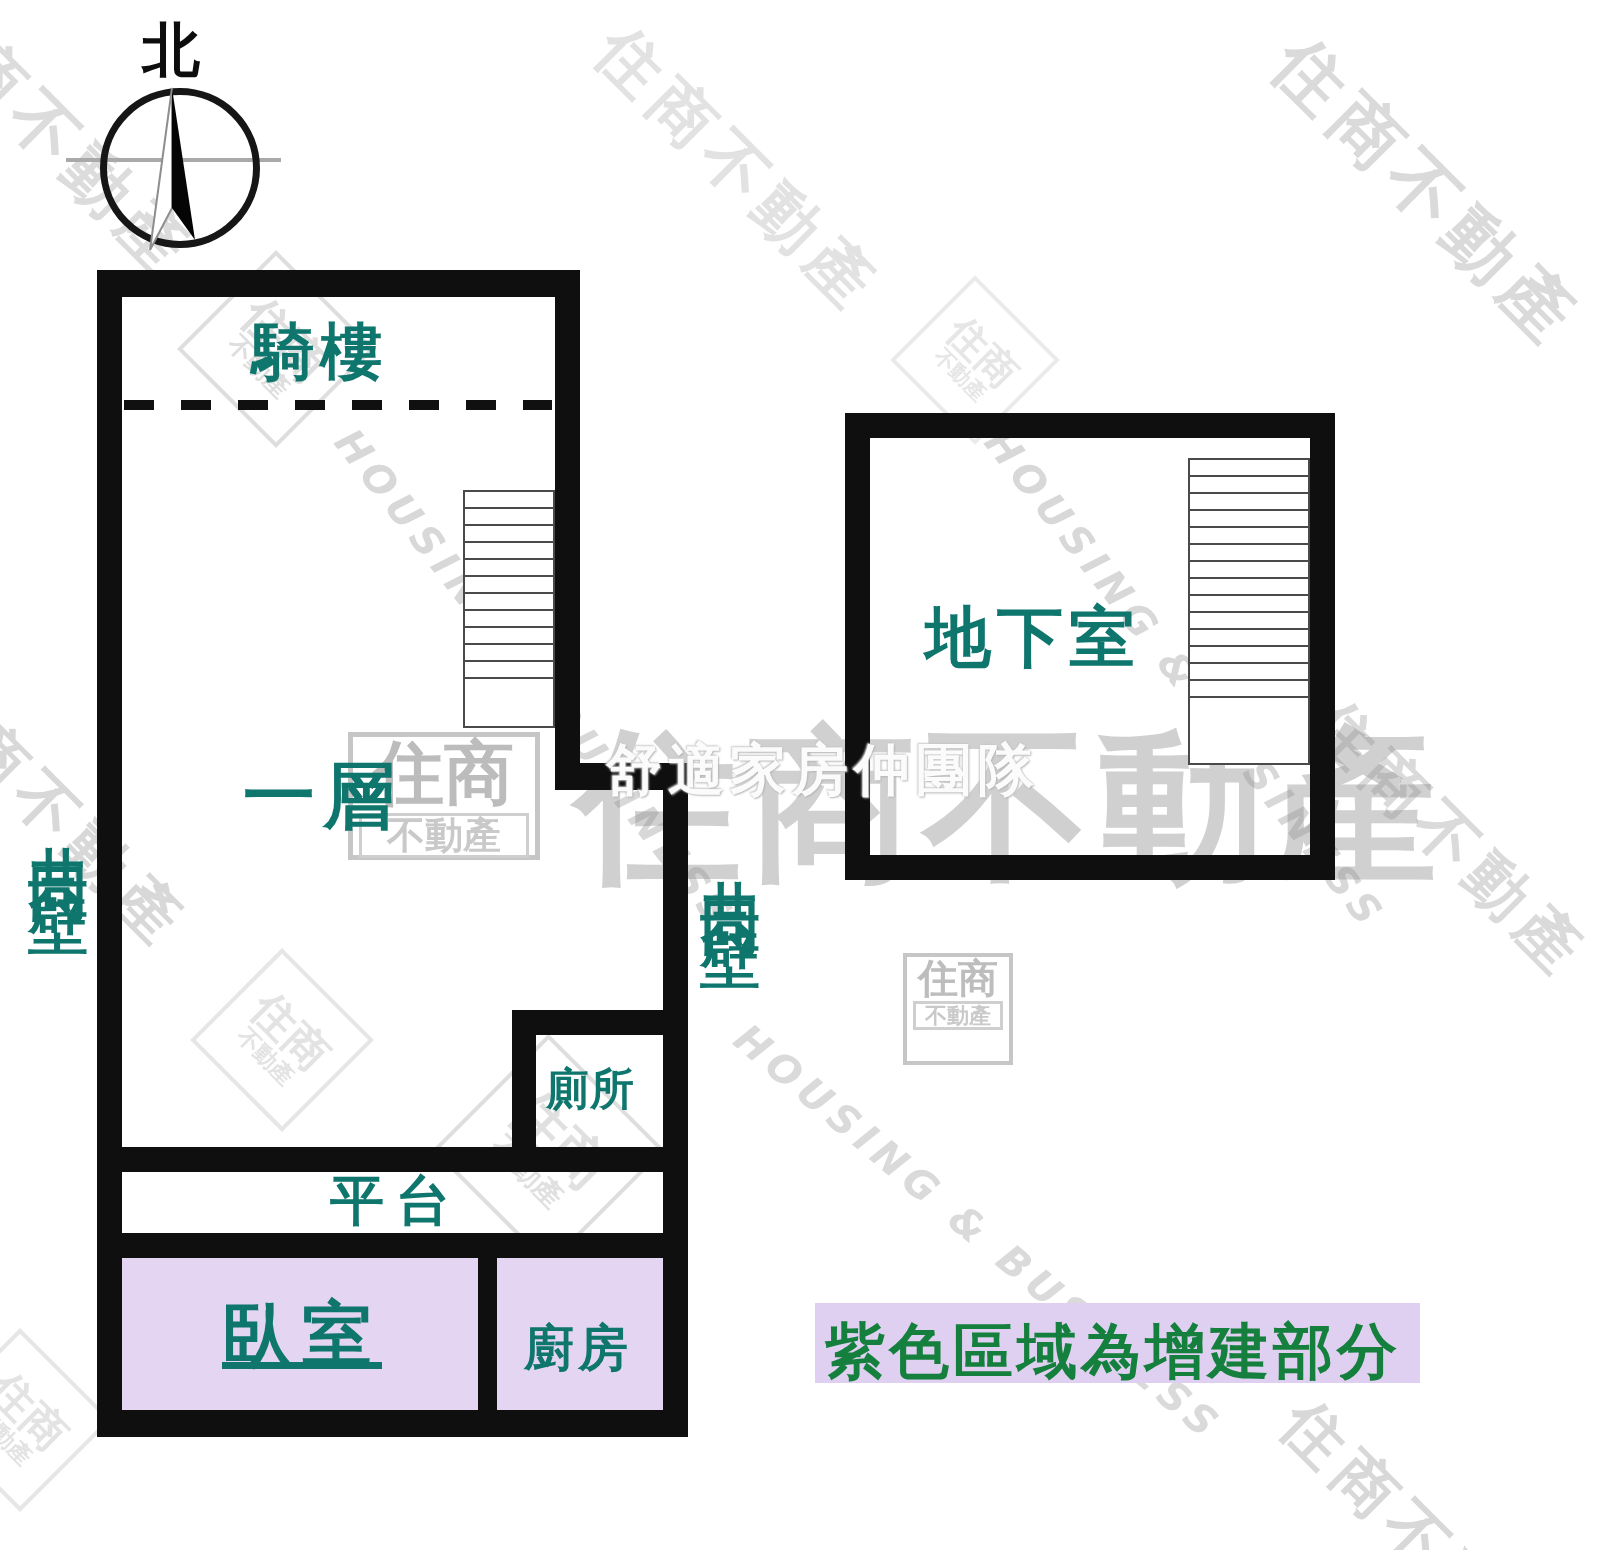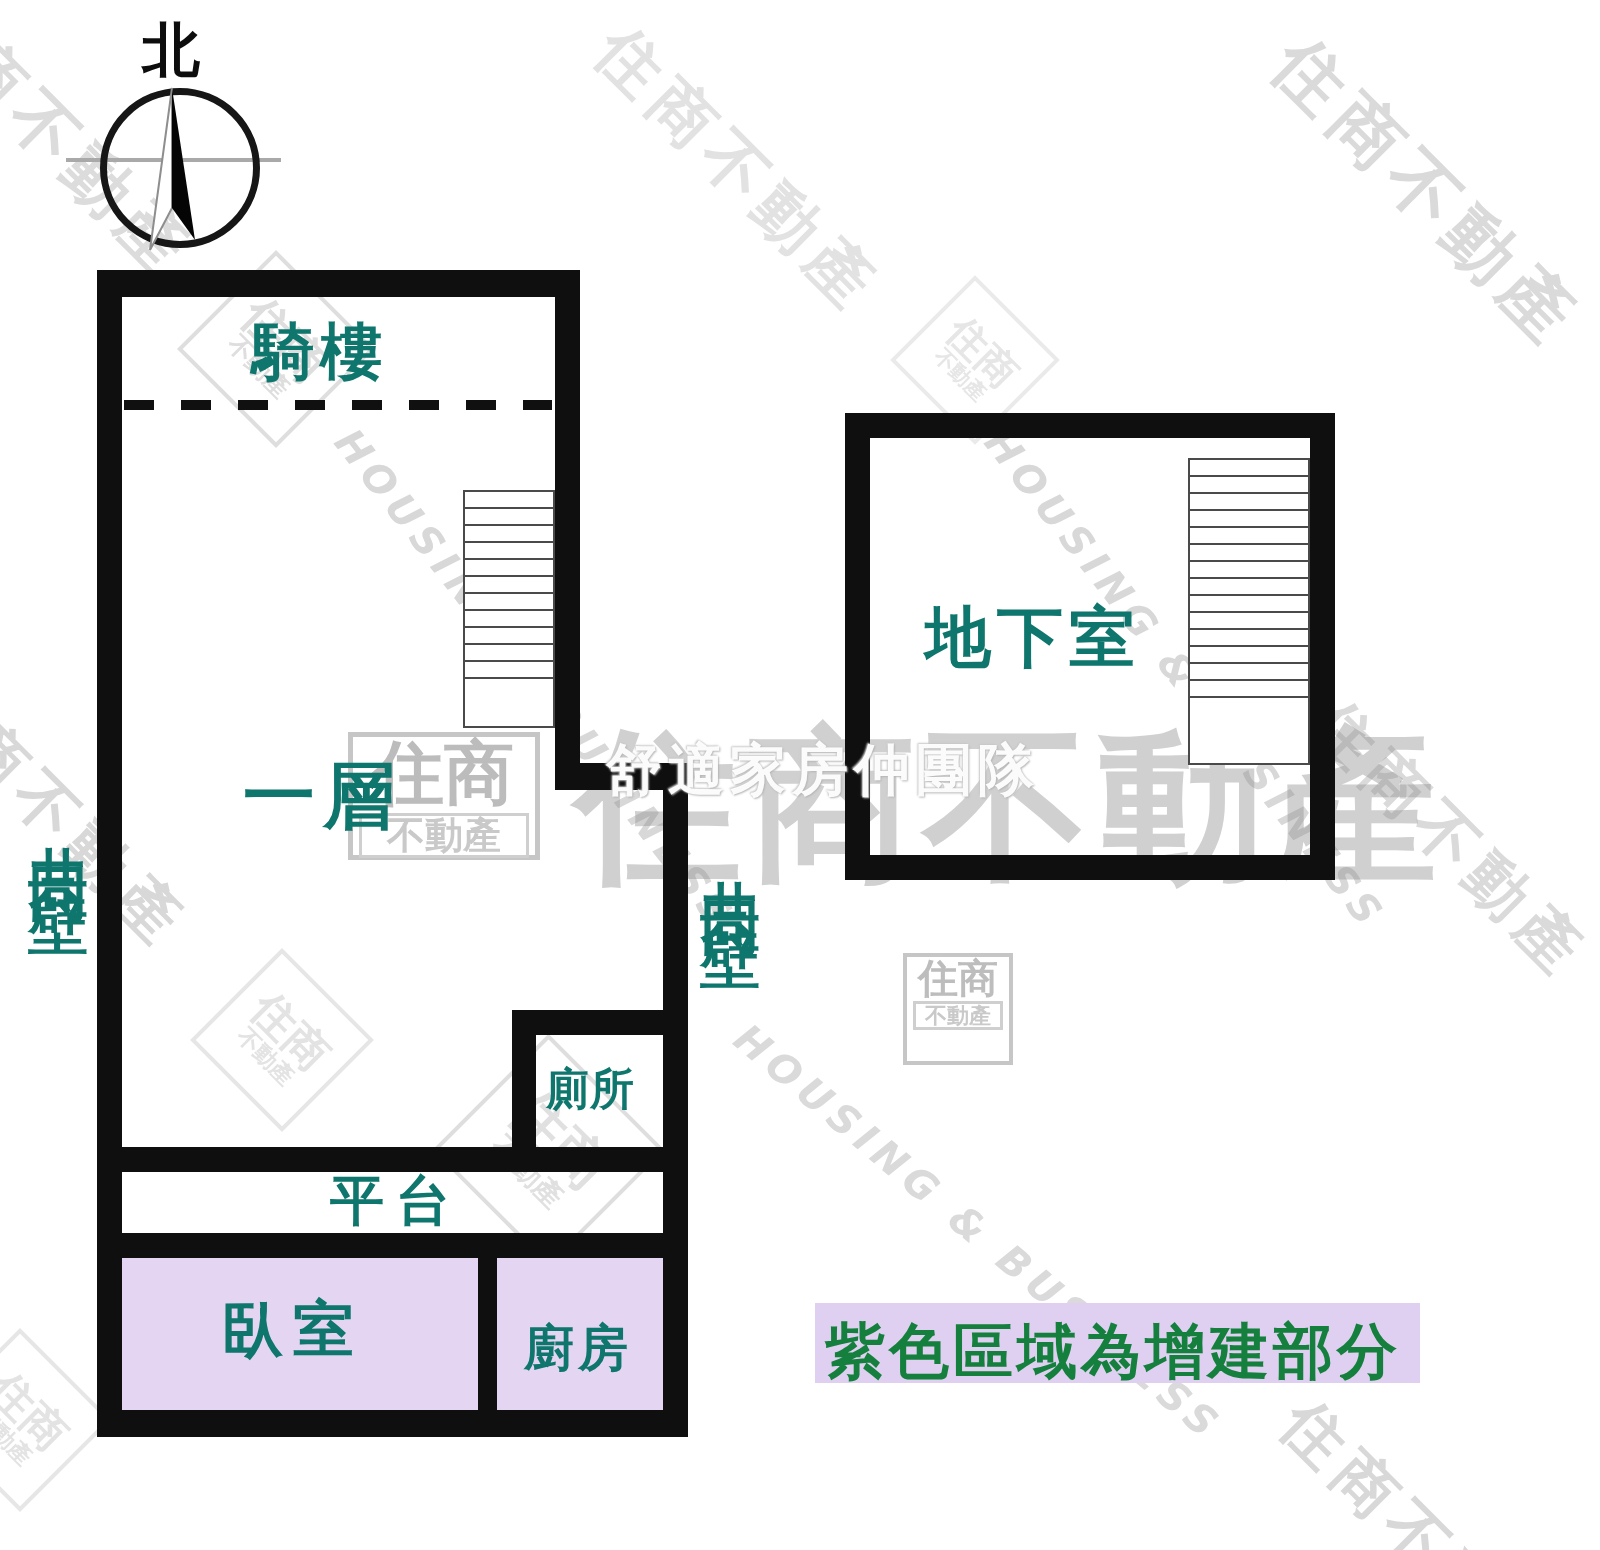--- a/index.html
+++ b/index.html
@@ -116,21 +116,21 @@
     <div class="treads" style="height:190px;"></div>
   </div>
 
   <div class="fill-annex" style="left: 122px; top: 1258px; width: 356px; height: 152px; background: rgb(228, 213, 242);"></div>
   <div class="fill-annex" style="left: 497px; top: 1258px; width: 166px; height: 152px; background: rgb(228, 213, 242);"></div>
 
   <div class="label" style="left:252px;top:316px;font-size:62px;letter-spacing:6px;">騎樓</div>
   <div class="label" style="left:243px;top:755px;font-size:72px;letter-spacing:8px;">一層</div>
   <div class="label" style="left:546px;top:1064px;font-size:44px;">廁所</div>
   <div class="label" style="left:330px;top:1170px;font-size:54px;letter-spacing:12px;">平台</div>
-  <div class="label" style="left:222px;top:1294px;font-size:61px;letter-spacing:10px;">臥室</div>
+  <div class="label" style="left:222px;top:1294px;font-size:70px;letter-spacing:10px;text-decoration:underline;">臥室</div>
   <div class="label" style="left:524px;top:1308px;font-size:50px;letter-spacing:4px;margin-top:12px;">廚房</div>
   <div class="label vtext" style="left:24px;top:798px;font-size:60px;letter-spacing:22px;">共同壁</div>
   <div class="label vtext" style="left:696px;top:832px;font-size:60px;letter-spacing:22px;">共同壁</div>
 
   <div class="wall" style="left: 845px; top: 413px; width: 25px; height: 467px; background: rgb(15, 15, 15);"></div>
   <div class="wall" style="left: 845px; top: 413px; width: 490px; height: 25px; background: rgb(15, 15, 15);"></div>
   <div class="wall" style="left: 1310px; top: 413px; width: 25px; height: 467px; background: rgb(15, 15, 15);"></div>
   <div class="wall" style="left: 845px; top: 855px; width: 490px; height: 25px; background: rgb(15, 15, 15);"></div>
 
   <div class="stairs" style="left:1188px;top:458px;width:122px;height:307px;">

